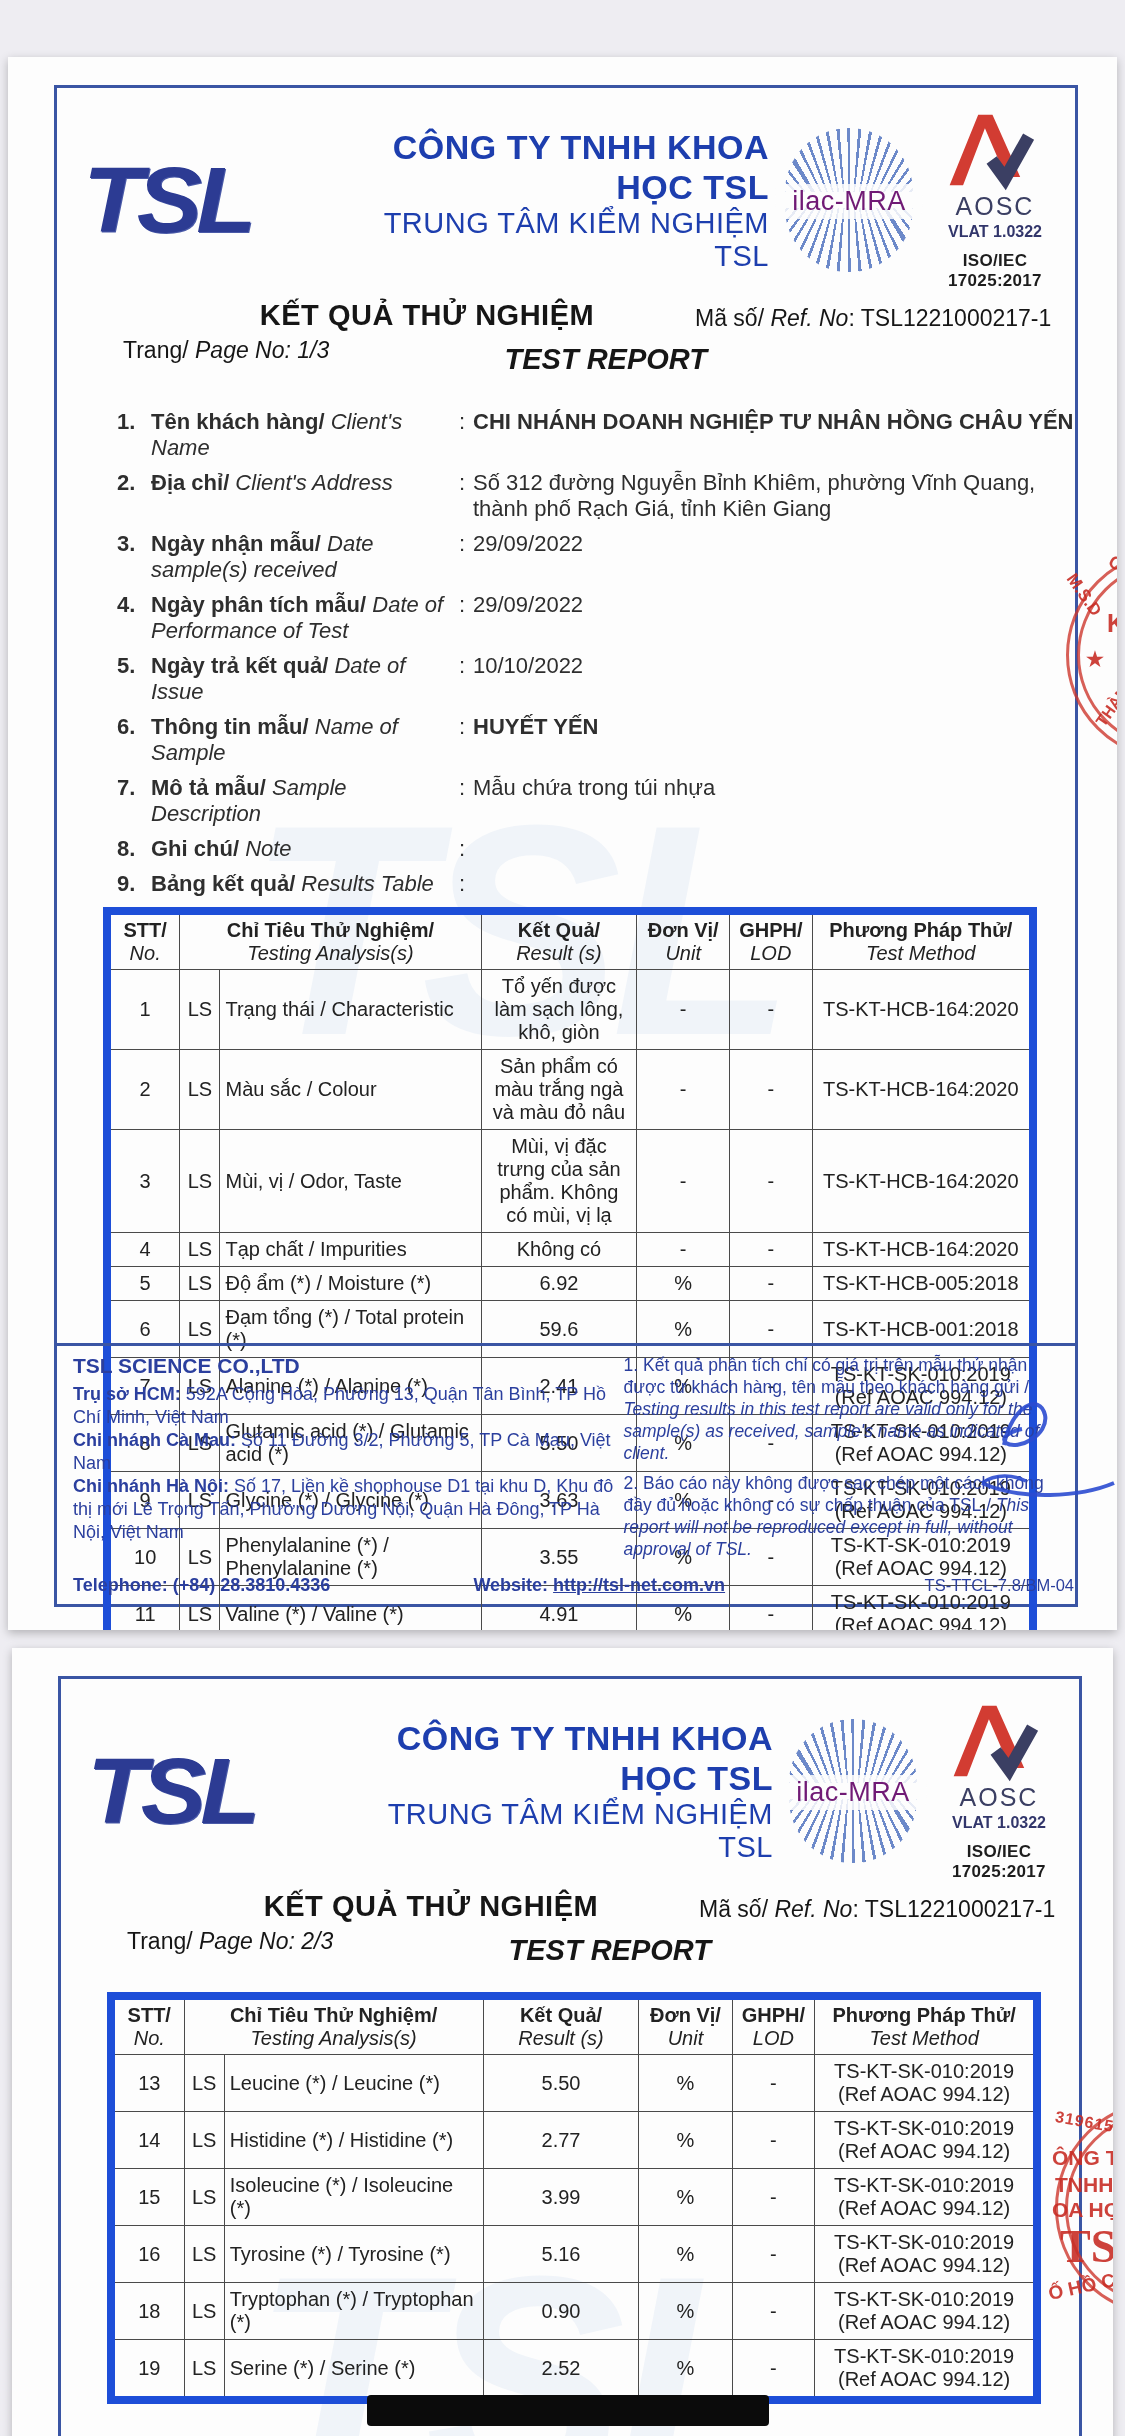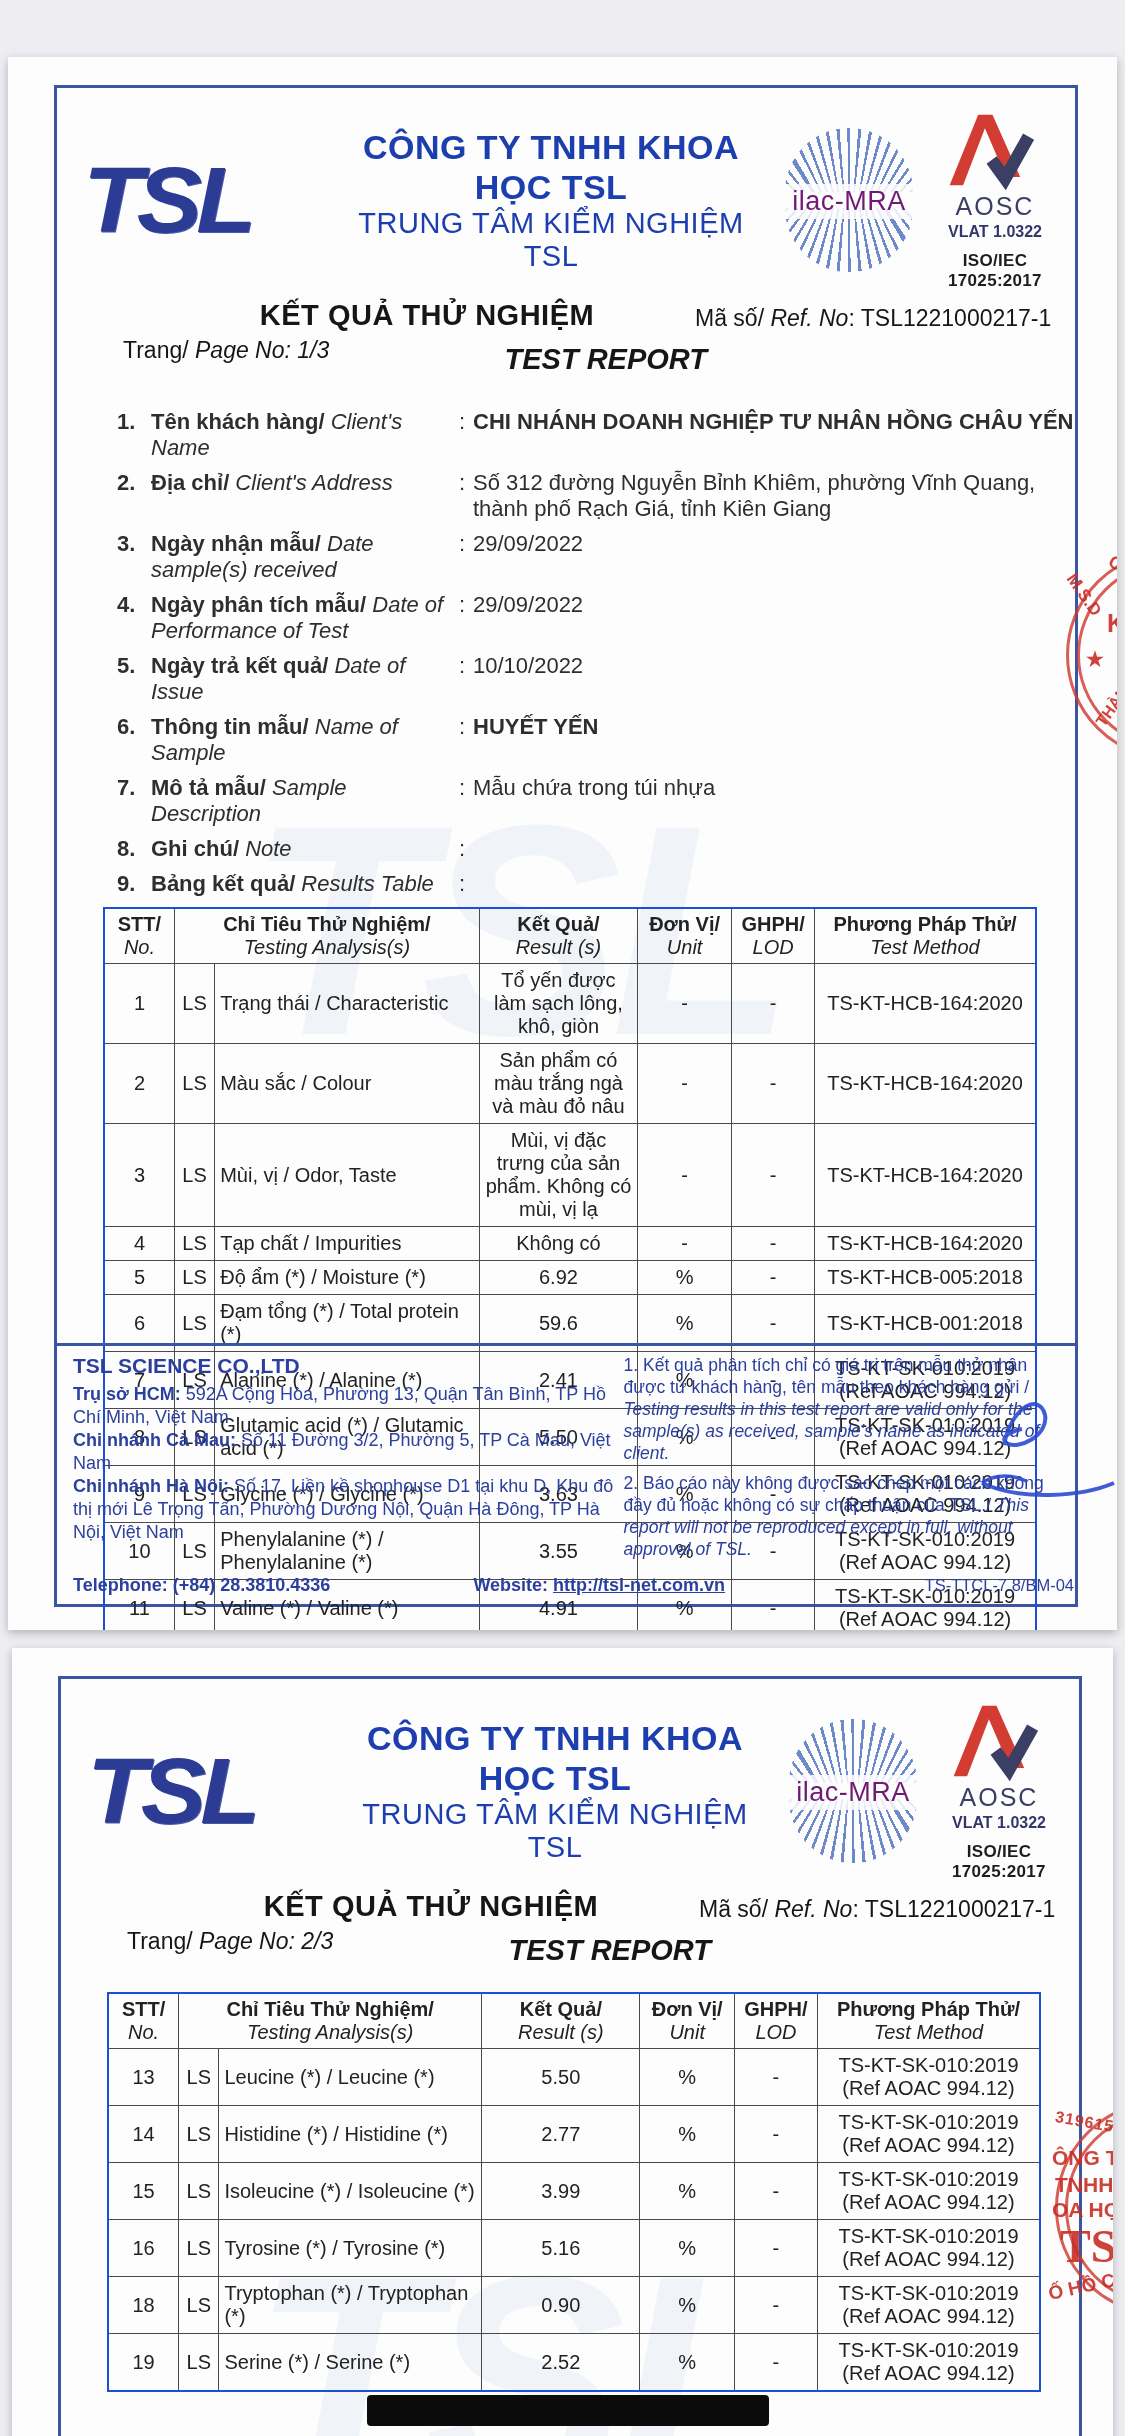--- a/index.html
+++ b/index.html
@@ -15,21 +15,21 @@
   #p1 .inner{height:1516px}
   #p2 .inner{height:1050px}
 
   
   .head{display:flex;align-items:center;padding:20px 14px 6px 26px}
   .logo{
     font-family:"Liberation Sans",sans-serif;font-style:italic;font-weight:900;
     font-size:98px;line-height:100px;color:#2c3b93;letter-spacing:-6px;
     transform:scaleY(.95);flex:0 0 250px;text-shadow:1px 1px 0 #4a5aa8;
   }
-  .cotext{flex:1;text-align:center;padding-right:6px}
+  .cotext{flex:1;text-align:right;padding-right:6px}
   .c1{font-size:34px;font-weight:bold;color:#1d3eae;letter-spacing:.5px;line-height:40px}
   .c2{font-size:29px;font-weight:normal;color:#1d3eae;letter-spacing:.5px}
   .seal{width:148px;height:148px;border-radius:50%;position:relative;overflow:hidden;flex:0 0 148px}
   .fan{position:absolute;left:10px;right:10px}
   .fan.t{top:2px;height:64px;border-radius:64px 64px 0 0;
     background:repeating-conic-gradient(from -32deg at 50% 190%,rgba(72,108,188,.8) 0deg 1.5deg,transparent 1.5deg 5.2deg)}
   .fan.b{bottom:2px;height:64px;border-radius:0 0 64px 64px;
     background:repeating-conic-gradient(from 148deg at 50% -90%,rgba(72,108,188,.8) 0deg 1.5deg,transparent 1.5deg 5.2deg)}
   .sealtxt{position:absolute;top:58px;left:0;right:0;text-align:center;
     font-size:27px;color:#701a75;letter-spacing:.5px;background:rgba(253,253,253,.85);padding:2px 0}
@@ -56,21 +56,21 @@
   .ilab b{font-weight:bold}
   .ilab i{font-style:italic}
   .icolon{flex:0 0 22px;text-align:center}
   .ival{flex:1;max-width:640px}
   .ival .vb{font-weight:bold}
 
   
   table.res{border-collapse:collapse;margin:10px 0 0 46px;width:934px;
     font-size:20px;line-height:23px;color:#222;background:transparent}
   table.res th,table.res td{border:1px solid #4a4a4a;padding:5px 5px;vertical-align:middle}
-  table.res{border:2px solid #1d4ed8}
+  table.res{border:8px solid #1d4ed8}
   table.res thead th{font-weight:normal;text-align:center;padding:4px 2px}
   .hb{font-weight:bold;display:block}
   .hi{font-style:italic;display:block}
   td.c-no{text-align:center;width:62px}
   td.c-ls{width:30px;padding:5px 2px;text-align:center}
   td.c-an{width:272px;text-align:left}
   td.c-re{width:160px;text-align:center}
   td.c-un{width:90px;text-align:center}
   td.c-lo{width:74px;text-align:center}
   td.c-me{width:228px;text-align:center}

